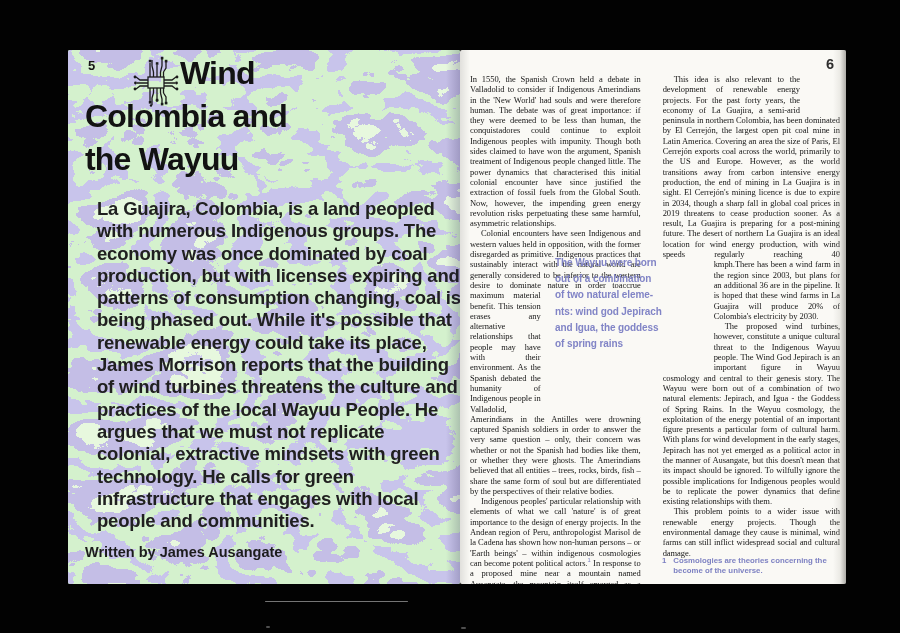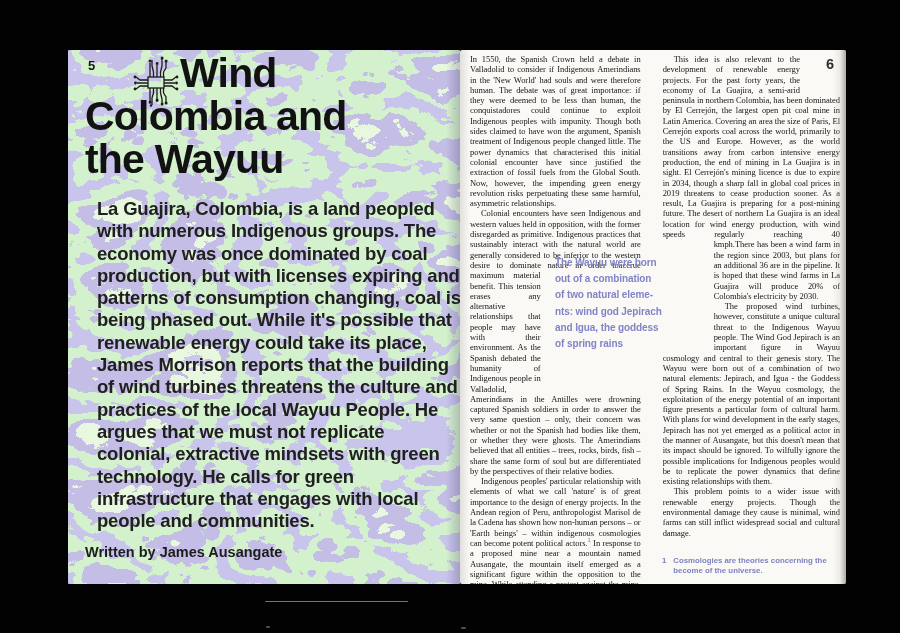--- a/index.html
+++ b/index.html
@@ -7,38 +7,38 @@
          font-family:"Liberation Sans",sans-serif;}
   .page{position:absolute;top:50px;height:534px;border-radius:2px;overflow:hidden;}
 
   
   .page-left{left:68px;width:392px;background:#aee29e;}
   .marble{position:absolute;inset:0;width:100%;height:100%;display:block;}
   .page-left::after{content:"";position:absolute;top:0;right:0;bottom:0;width:14px;
       background:linear-gradient(270deg,rgba(30,25,70,0.22),rgba(30,25,70,0) 100%);pointer-events:none;}
   .pageno-left{position:absolute;left:20px;top:8px;font-size:13px;font-weight:700;color:#161616;}
   .chip{position:absolute;left:60px;top:4px;width:56px;height:56px;}
-  .title{position:absolute;left:17px;top:2px;margin:0;font-size:41px;line-height:43px;
+  .title{position:absolute;left:17px;top:2px;margin:0;font-size:32px;line-height:43px;
       font-weight:600;letter-spacing:-0.8px;color:#121212;width:370px;}
   .tl{display:block;}
   .tl1{padding-left:95px;}
   .intro{position:absolute;left:17px;top:136px;width:364px;margin:12px;
       font-size:18.5px;line-height:22.3px;font-weight:600;letter-spacing:-0.2px;color:#202020;}
   .byline{position:absolute;left:17px;top:492px;font-size:14.5px;line-height:20.5px;
       font-weight:600;color:#1c1c1c;}
 
   
   .page-right{left:460px;width:386px;background:#faf9f5;}
   .page-right::before{content:"";position:absolute;top:0;left:0;bottom:0;width:10px;
       background:linear-gradient(90deg,rgba(0,0,0,0.10),rgba(0,0,0,0));pointer-events:none;}
   .page-right::after{content:"";position:absolute;top:0;right:0;bottom:0;width:13px;
       background:linear-gradient(270deg,rgba(110,108,102,0.55),rgba(180,178,170,0.22) 45%,rgba(180,178,170,0));
       pointer-events:none;}
   .pageno-right{position:absolute;right:12px;top:6px;font-size:14.5px;font-weight:600;color:#2e2e2e;}
-  .cols{position:absolute;left:10px;top:4px;width:370px;height:530px;display:flex;gap:22px;overflow:hidden;}
+  .cols{position:absolute;left:10px;top:24px;width:370px;height:530px;display:flex;gap:22px;overflow:hidden;}
   .col{overflow:hidden;}
   .col1{width:178px;}
   .col2{width:185px;}
   .col p{margin:0;font-family:"Liberation Serif",serif;font-size:8.5px;line-height:10.3px;
       text-align:justify;color:#161616;letter-spacing:-0.05px;}
   .col p.ind{text-indent:11px;}
   .sp-r{float:right;width:95px;height:116px;margin-left:5px;}
   .sp-pn{width:36px;height:40px;margin-left:4px;}
   .sp-l{float:left;width:46px;height:110px;margin-right:5px;}
   .fn-ref{font-size:5.8px;line-height:0;vertical-align:super;color:#7d81c2;font-family:"Liberation Sans",sans-serif;}

